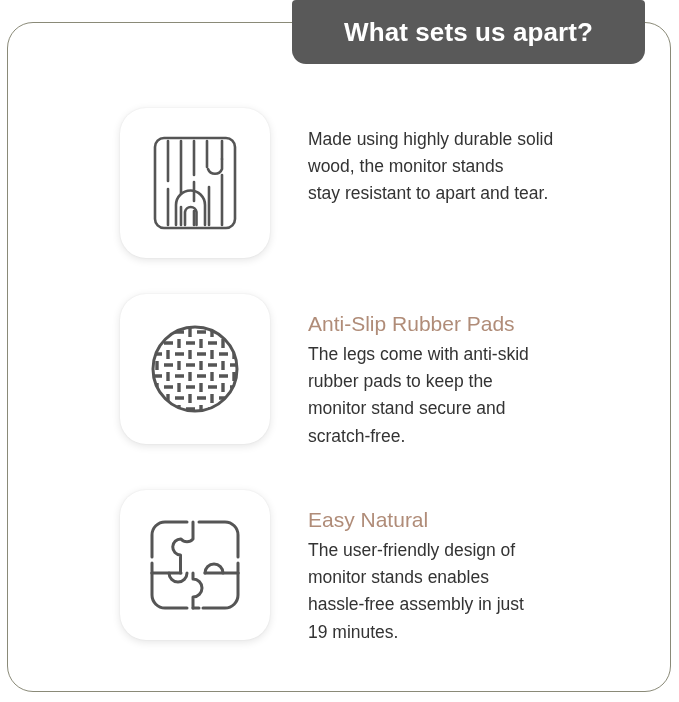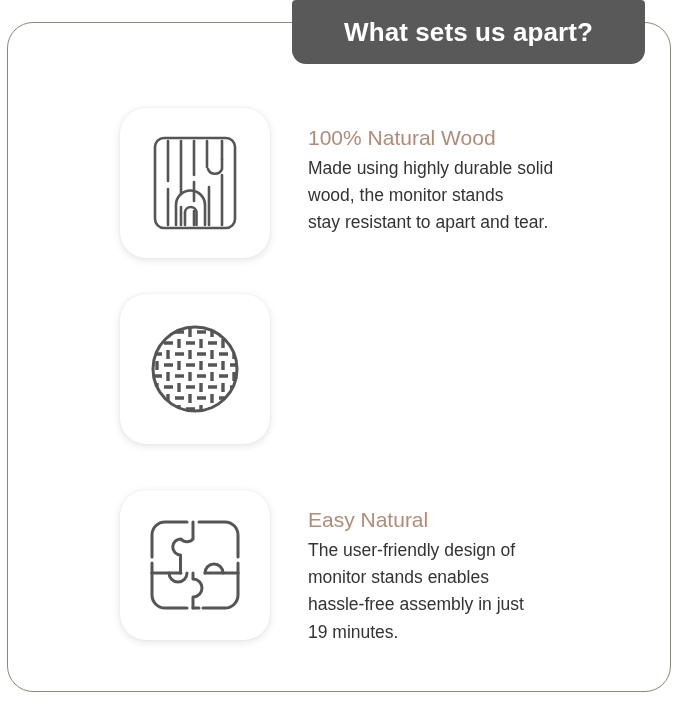--- a/index.html
+++ b/index.html
@@ -139,21 +139,20 @@
           <path d="M29 72 V90"></path>
           <path d="M42 76 V90"></path>
 
           <path d="M24 90 V70 a14.5 14.5 0 0 1 29 0 V90"></path>
 
           <path d="M33 90 V77 a5.8 5.8 0 0 1 11.5 0 V90"></path>
         </svg>
       </span>
     </div>
     <div class="feature-text">
-      <p class="feature-heading">100% Natural Wood</p>
       <p class="feature-body">Made using highly durable solid
 wood, the monitor stands
 stay resistant to apart and tear.</p>
     </div>
   </div>
 
   <div class="feature-row" id="feature-row-1">
     <div class="icon-tile">
       <span>
         <svg width="96" height="96" viewBox="0 0 96 96" fill="none" stroke="#555555" stroke-width="2.6" stroke-linecap="butt">
@@ -233,20 +232,27 @@
               <path d="M32 84 v9"></path>
               <path d="M39 88 h9"></path>
             <path d="M54 84 v9"></path>
               <path d="M61 88 h9"></path>
               <path d="M76 84 v9"></path>
               <path d="M83 88 h9"></path>
           </g>
         </svg>
       </span>
     </div>
+    <div class="feature-text">
+      <p class="feature-heading">Anti-Slip Rubber Pads</p>
+      <p class="feature-body">The legs come with anti-skid
+rubber pads to keep the
+monitor stand secure and
+scratch-free.</p>
+    </div>
   </div>
 
   <div class="feature-row" id="feature-row-2">
     <div class="icon-tile">
       <span>
         <svg width="96" height="96" viewBox="0 0 96 96" fill="none" stroke="#555555" stroke-width="3" stroke-linecap="round" stroke-linejoin="round">
 
           <path d="M40 5 H18 a13 13 0 0 0 -13 13 V40"></path>
           <path d="M5 46 V56"></path>
           <path d="M5 56 H34"></path>

